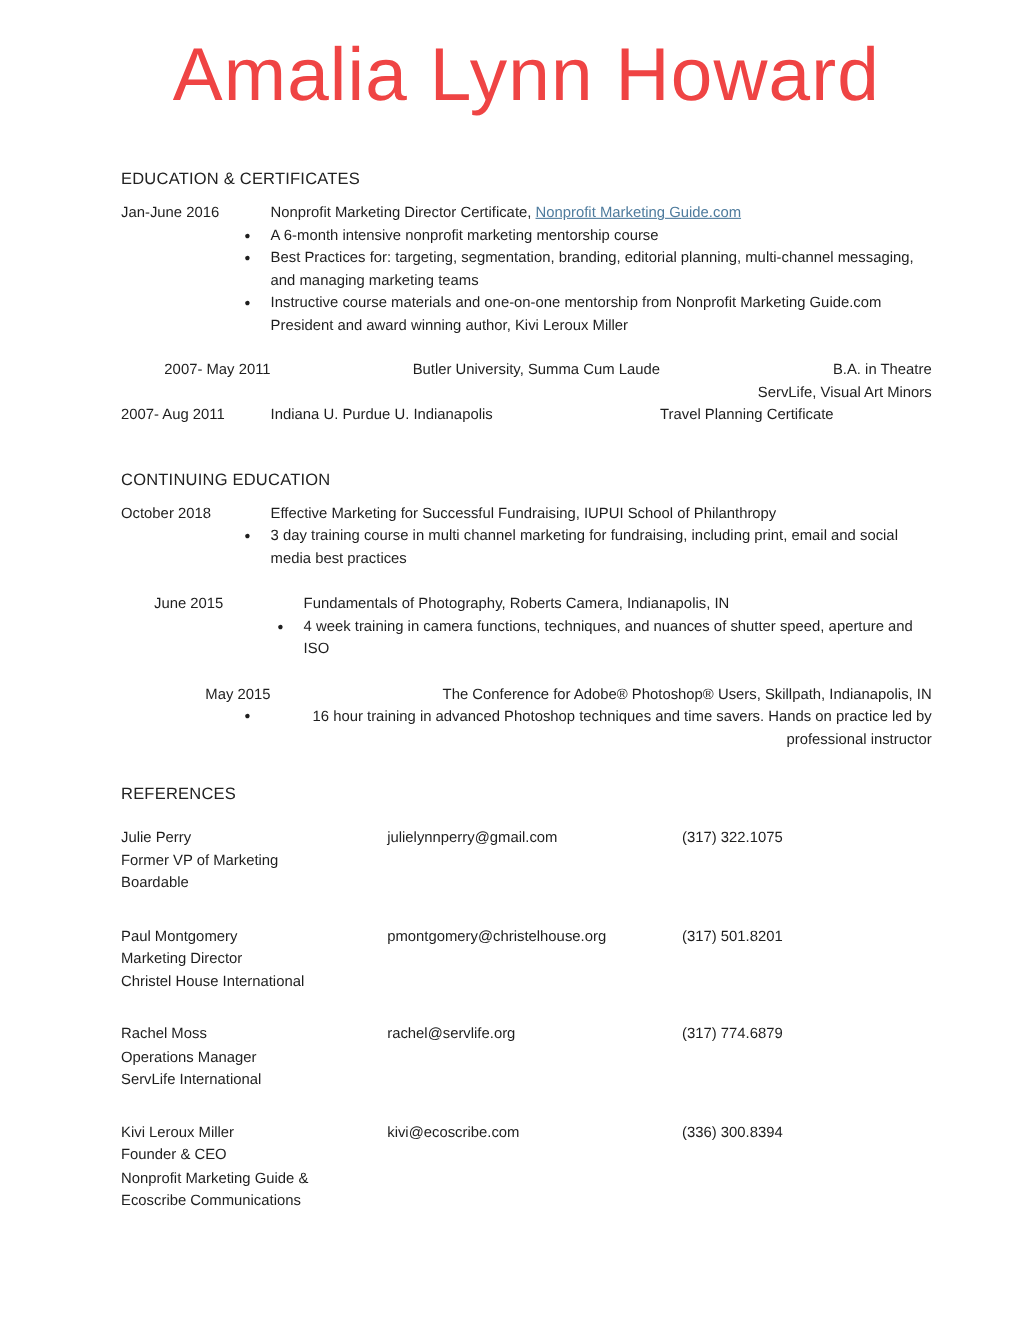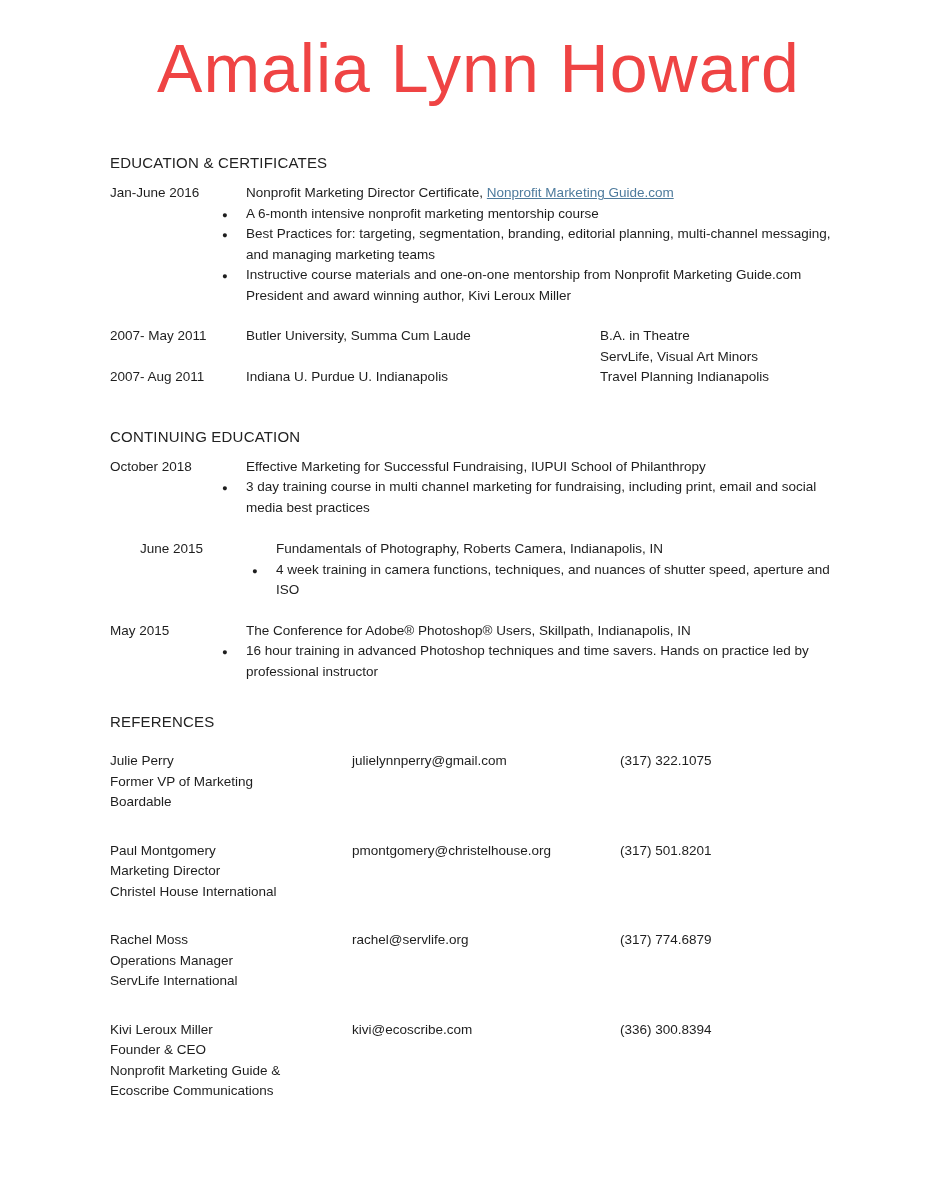--- a/index.html
+++ b/index.html
@@ -39,21 +39,21 @@
   .heading-references { margin-top: 30px; }
 
   
   .row { display: flex; font-size: 13.5px; line-height: 20.5px; }
   .col-date { width: 136px; flex: none; }
   .col-main { flex: 1; }
   .col-main-fixed { width: 354px; flex: none; }
   .col-right { flex: 1; }
 
   .entry-row-first  { margin-top: 10px; }
-  .entry-gap-20     { margin-top: 20px; }
+  .entry-gap-20     { margin-top: 20px; text-align: right; }
   .entry-gap-10     { }
   .entry-gap-21     { margin-top: 21px; margin-left: 30px; }
 
   
   ul.bullets { list-style: none; margin: 0; padding: 0; }
   ul.bullets li { position: relative; }
   ul.bullets li::before {
     content: "●";
     position: absolute;
     left: -24px;
@@ -104,21 +104,21 @@
       <div class="col-right">
         <div>B.A. in Theatre</div>
         <div>ServLife, Visual Art Minors</div>
       </div>
     </div>
 
     <div class="row entry-gap-10">
       <div class="col-date">2007- Aug 2011</div>
       <div class="col-main-fixed">Indiana U. Purdue U. Indianapolis</div>
       <div class="col-right">
-        <div>Travel Planning Indianapolis</div>
+        <div>Travel Planning Certificate</div>
       </div>
     </div>
 
     <div class="section-heading heading-continuing">CONTINUING EDUCATION</div>
 
     <div class="row entry-row-first">
       <div class="col-date">October 2018</div>
       <div class="col-main">
         <div>Effective Marketing for Successful Fundraising, IUPUI School of Philanthropy</div>
         <ul class="bullets">

